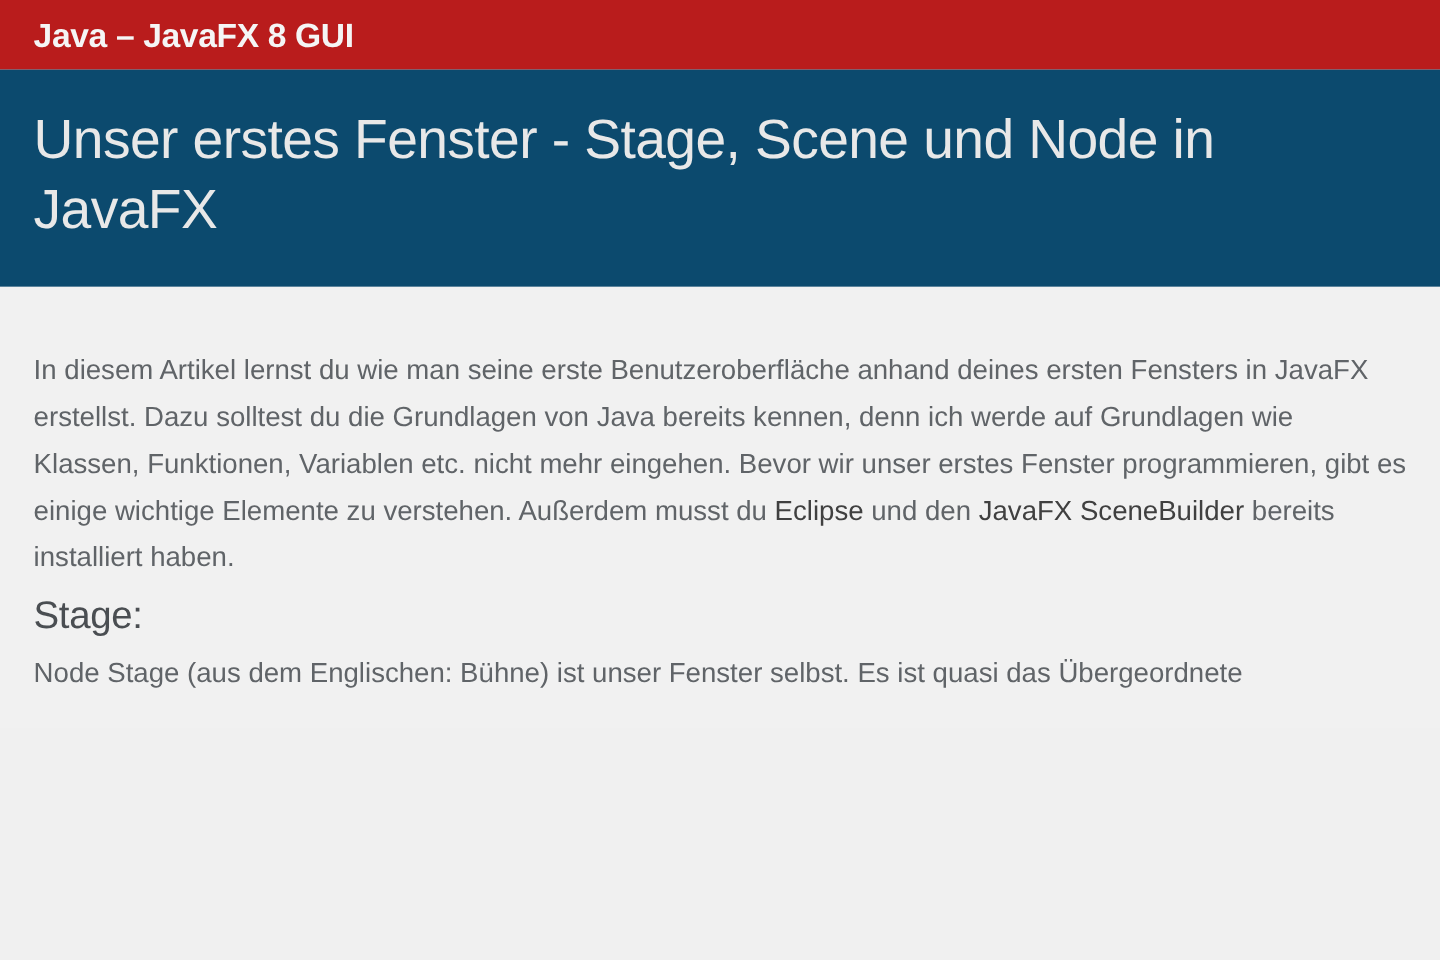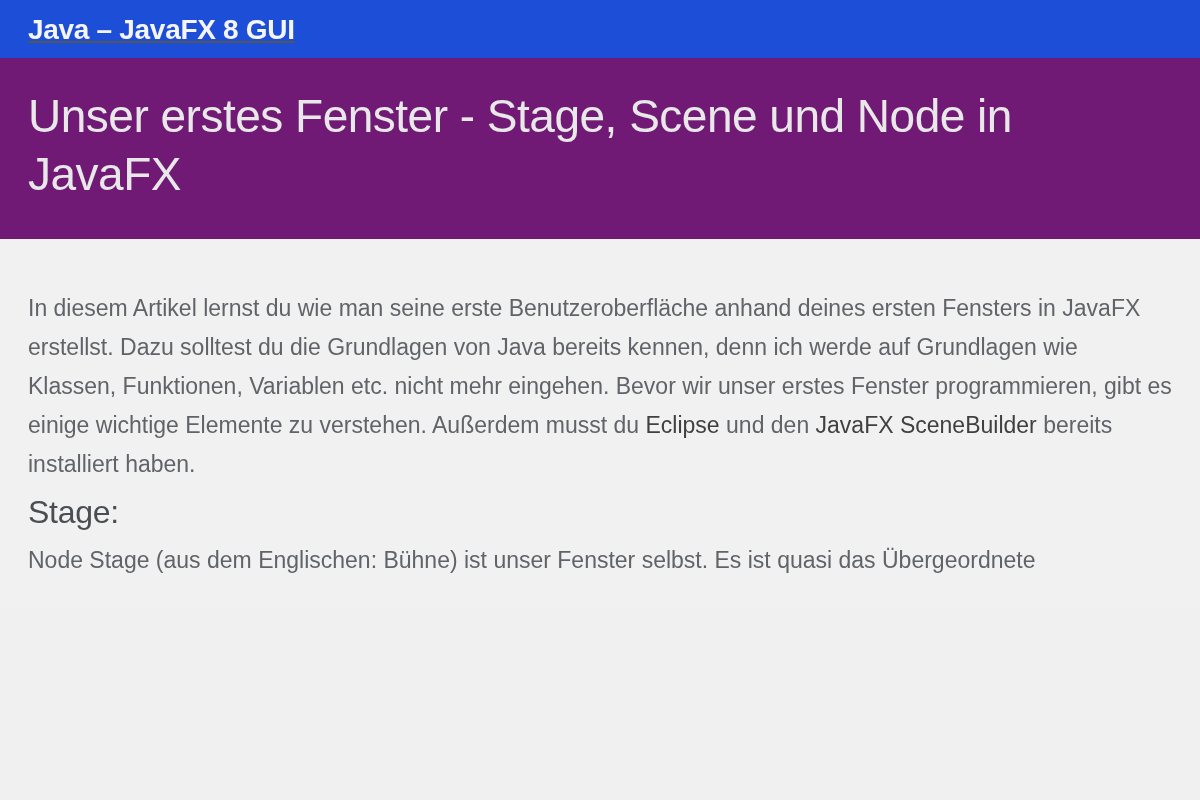--- a/index.html
+++ b/index.html
@@ -7,32 +7,31 @@
       padding: 0;
       box-sizing: border-box;
     }
     body {
       font-family: "Segoe UI", "Helvetica Neue", Arial, sans-serif;
       background: #f0f0f0;
       width: 1200px;
       color: #555;
     }
     .top-bar {
-      background: #1d4ed8;
+      background: #b91c1c;
       padding: 14px 28px 12px 28px;
-      text-decoration: underline;
     }
     .top-bar h1 {
       color: #f5f5f5;
       font-size: 28px;
       font-weight: 600;
       letter-spacing: -0.3px;
     }
     .hero {
-      background: #701a75;
+      background: #0c4a6e;
       padding: 30px 28px 36px 28px;
     }
     .hero h2 {
       color: #e8e8e8;
       font-size: 46px;
       font-weight: 300;
       line-height: 1.25;
       letter-spacing: -0.5px;
     }
     .content {

